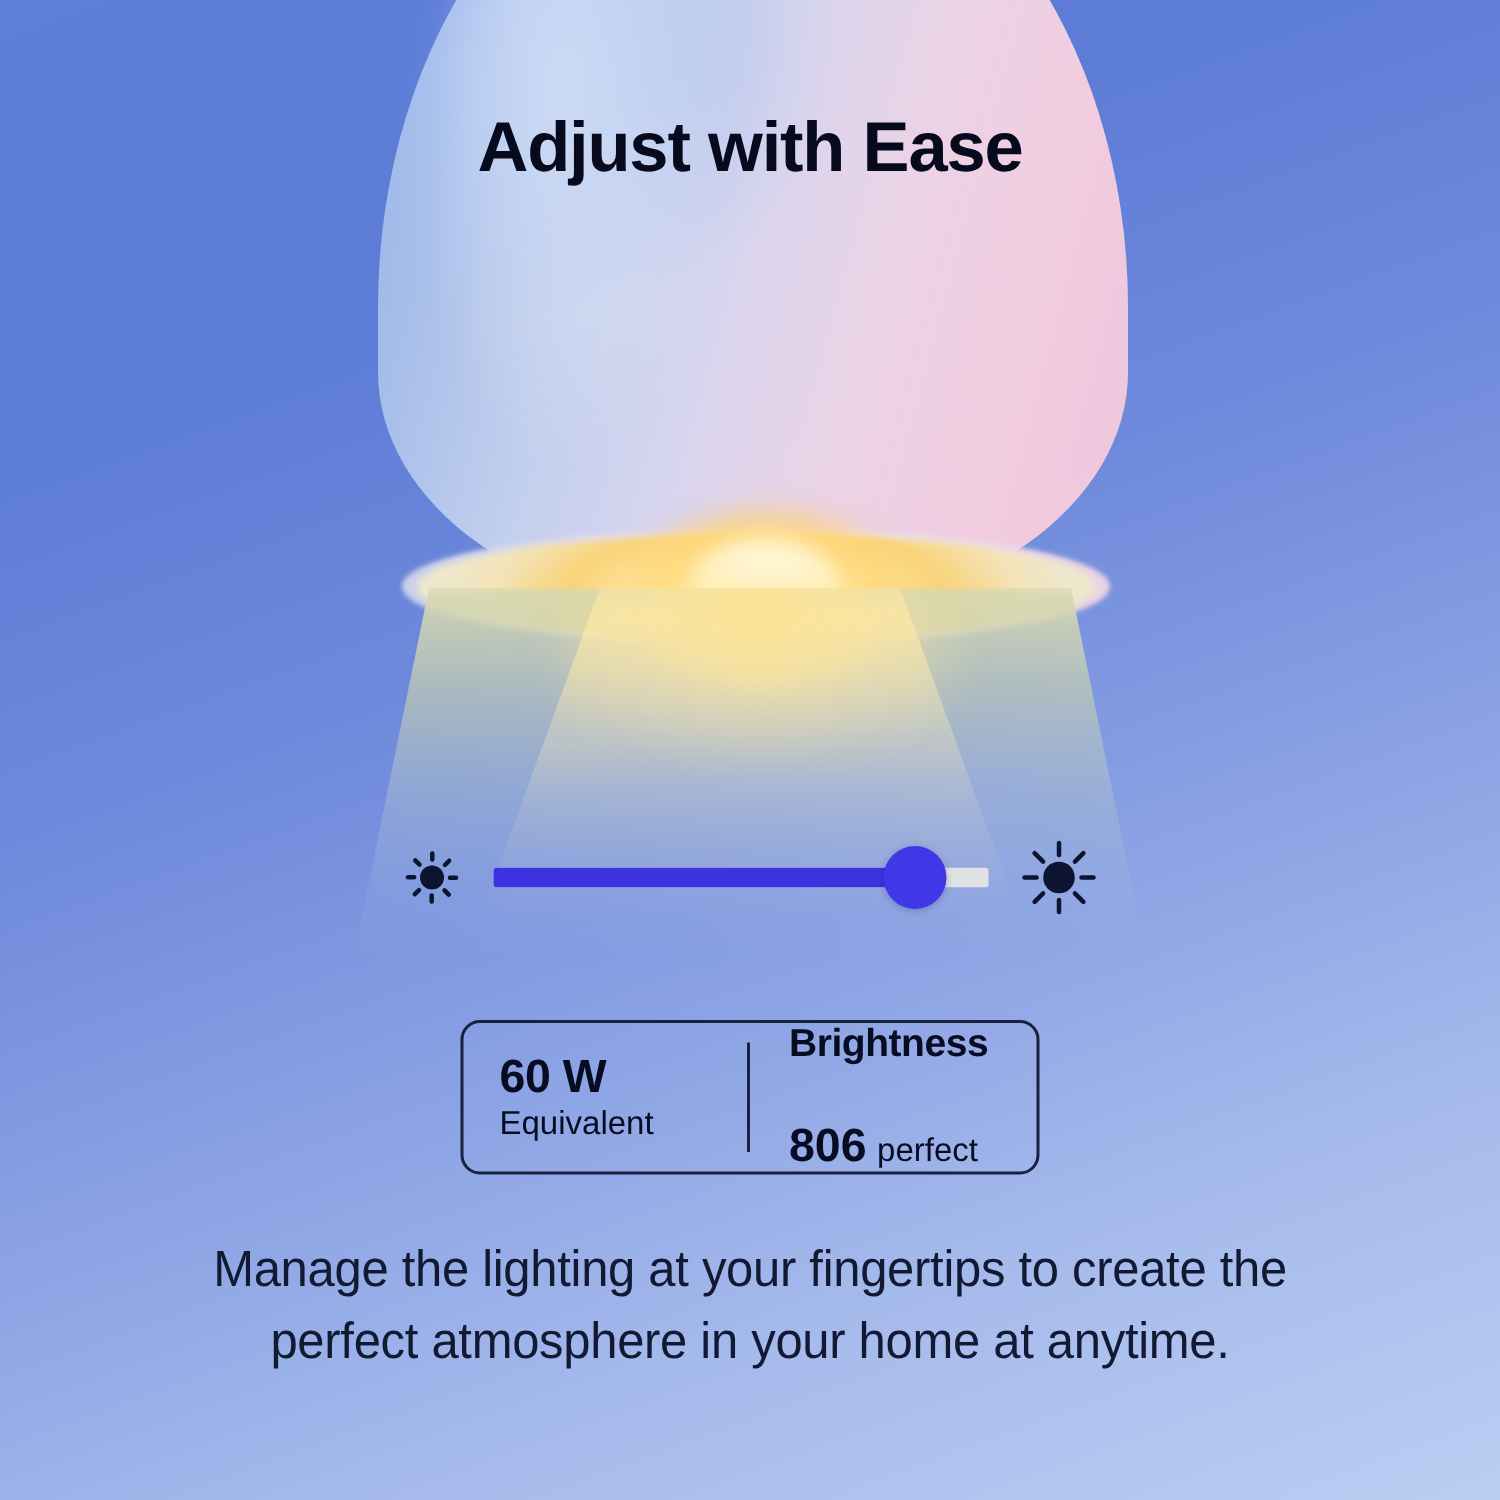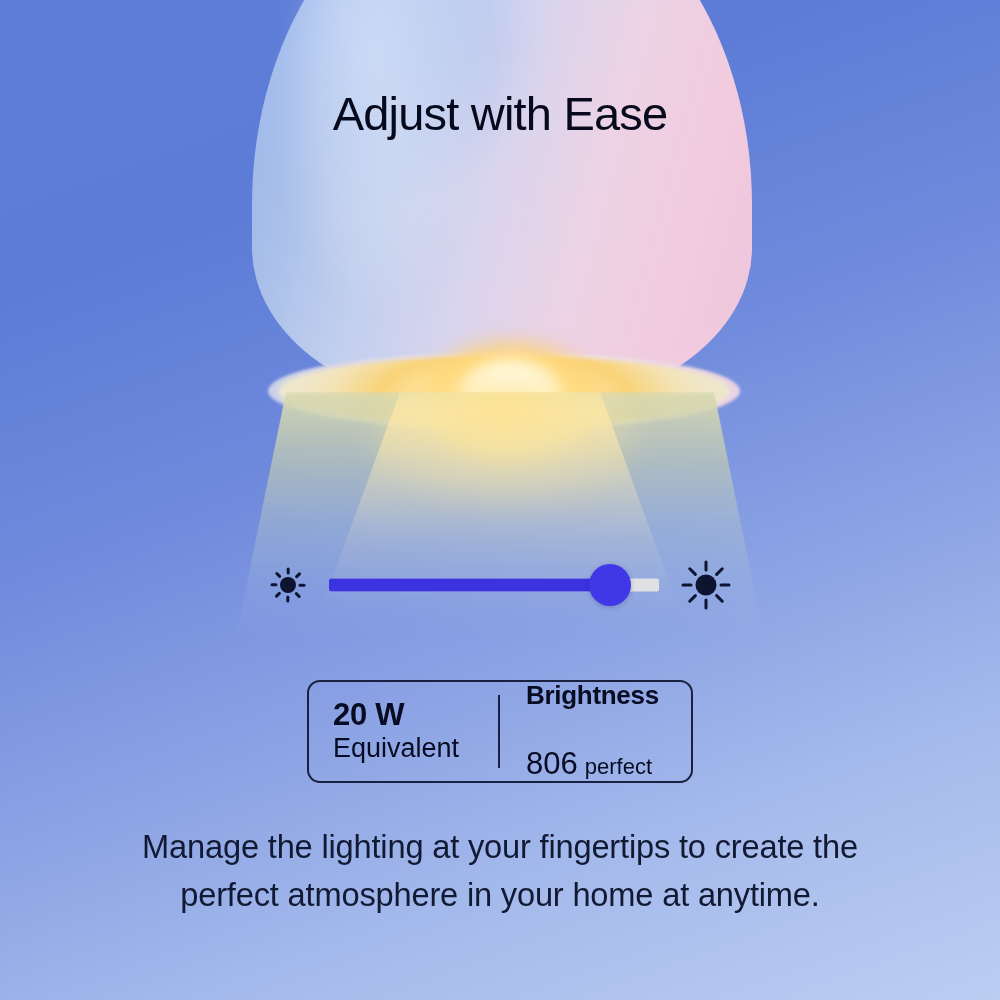--- a/index.html
+++ b/index.html
@@ -125,24 +125,23 @@
     filter:blur(14px);
   }
 
   
   .title {
     position:absolute;
     left:0; top:70px;
     width:1000px;
     text-align:center;
     font-size:47px;
-    font-weight:normal;
+    font-weight:bold;
     letter-spacing:-.8px;
     color:#070a1c;
-    margin-top:16px;
   }
 
   
   .slider-row {
     position:absolute;
     left:268px; top:556px;
     width:464px; height:58px;
     display:flex;
     align-items:center;
     justify-content:space-between;
@@ -218,24 +217,24 @@
     padding:0 0 0 24px;
   }
   .spec-cell.right { padding-left:26px;gap:36px; }
   .spec-divider {
     width:2px;
     margin:13px 0;
     background:#1a2040;
     flex:0 0 auto;
   }
   .big { font-size:31px; font-weight:bold; color:#080c22; line-height:1.12; letter-spacing:-.3px; }
-  .sub { font-size:27px; font-weight:normal; color:#080c22; line-height:1.18; }
+  .sub { font-size:22px; font-weight:normal; color:#080c22; line-height:1.18; }
   .inline-row { display:flex; align-items:baseline; gap:7px; }
   .spec-cell.right .big { font-size:26px; }
-  .spec-cell.right .num { font-size:31px; font-weight:normal; color:#080c22; }
+  .spec-cell.right .num { font-size:31px; font-weight:bold; color:#080c22; }
   .spec-cell.right .unit { font-size:22px; color:#080c22; }
 
   
   .caption {
     position:absolute;
     left:80px; top:822px;
     width:840px;
     text-align:center;
     font-size:34px;
     line-height:1.42;
@@ -294,21 +293,21 @@
       <div class="ray" style="transform:translate(-50%,-50%) rotate(135deg) translateY(-19px);"></div>
       <div class="ray" style="transform:translate(-50%,-50%) rotate(180deg) translateY(-19px);"></div>
       <div class="ray" style="transform:translate(-50%,-50%) rotate(225deg) translateY(-19px);"></div>
       <div class="ray" style="transform:translate(-50%,-50%) rotate(270deg) translateY(-19px);"></div>
       <div class="ray" style="transform:translate(-50%,-50%) rotate(315deg) translateY(-19px);"></div>
     </div>
   </div>
 
   <div class="spec-box">
     <div class="spec-cell left">
-      <div class="big">20 W</div>
+      <div class="big">60 W</div>
       <div class="sub">Equivalent</div>
     </div>
     <div class="spec-divider"></div>
     <div class="spec-cell right">
       <div class="big">Brightness</div>
       <div class="inline-row">
         <span class="num">806</span>
         <span class="unit">perfect</span>
       </div>
     </div>

